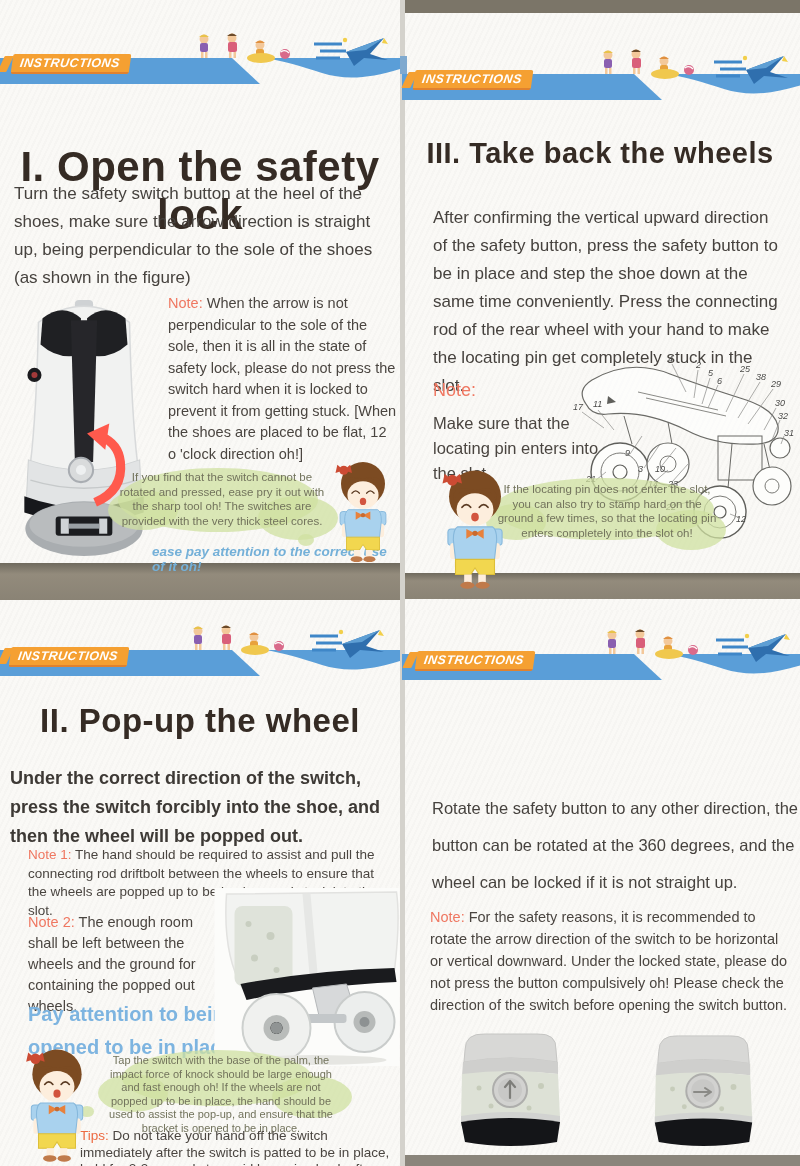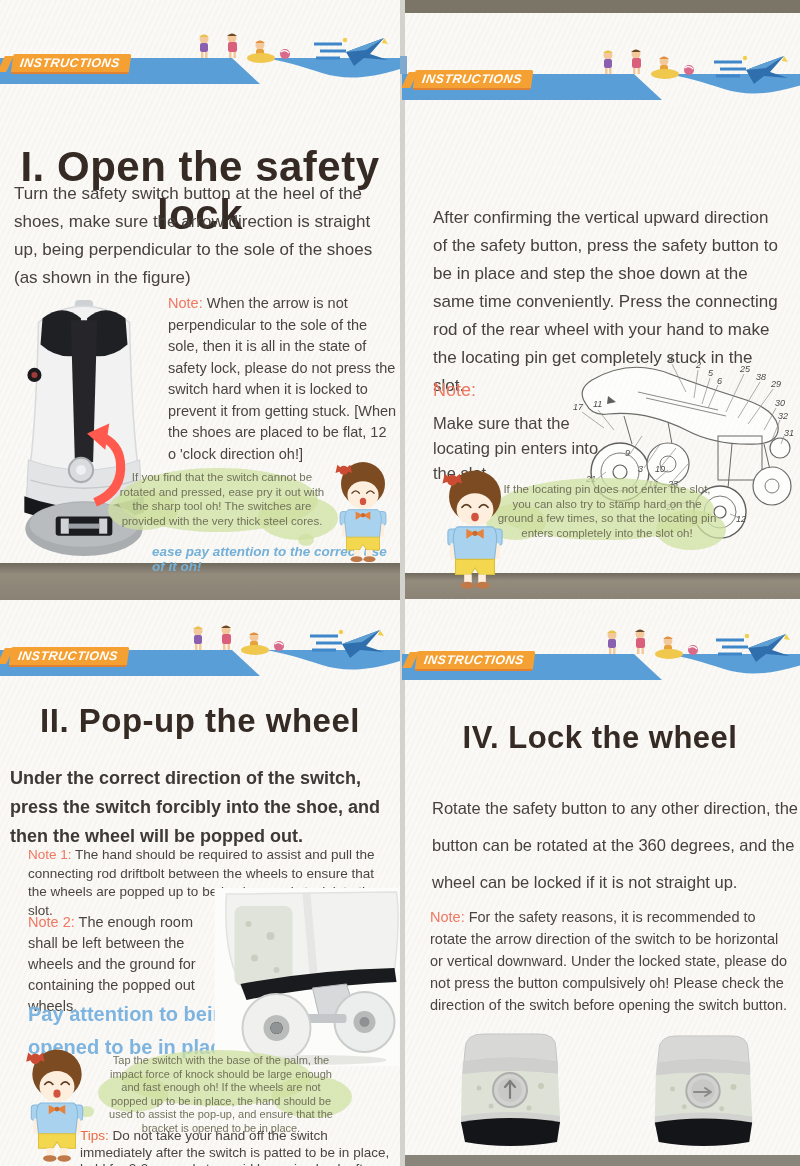--- a/index.html
+++ b/index.html
@@ -228,20 +228,21 @@
     </svg>
   <svg class="kids-svg" style="left:592px;top:48px;">
       <use href="#kids"></use>
     </svg>
   <svg class="plane-svg" style="left:712px;top:52px;">
       <use href="#plane"></use>
     </svg>
   <div class="slash" style="left:405px;top:72px;"></div>
   <div class="badge" style="left:414px;top:70px;">INSTRUCTIONS</div>
 
+  <div class="title" style="left:400px;top:137px;width:400px;font-size:29px;">III. Take back the wheels</div>
   <div class="body-text" style="left:433px;top:204px;width:345px;font-size:17px;line-height:28px;">After confirming the vertical upward direction of the safety button, press the safety button to be in place and step the shoe down at the same time conveniently. Press the connecting rod of the rear wheel with your hand to make the locating pin get completely stuck in the slot.</div>
 
   <div class="note" style="left:433px;top:378px;width:190px;font-size:16.5px;line-height:25px;">
     <p><span class="nl" style="display:block;margin-bottom:8px;font-size:18px;">Note:</span>
     <span>Make sure that the locating pin enters into the slot.</span></p>
   </div>
 
   <div class="img-box" style="left:568px;top:352px;width:228px;height:198px;">
     <svg style="position:absolute;left:0;top:0;width:228px;height:198px;">
         <use href="#skate-diagram"></use>
@@ -333,21 +334,20 @@
     </svg>
   <svg class="kids-svg" style="left:596px;top:628px;">
       <use href="#kids"></use>
     </svg>
   <svg class="plane-svg" style="left:714px;top:630px;">
       <use href="#plane"></use>
     </svg>
   <div class="slash" style="left:406px;top:652px;"></div>
   <div class="badge" style="left:416px;top:651px;">INSTRUCTIONS</div>
 
-  <div class="title" style="left:400px;top:720px;width:400px;font-size:31px;">IV. Lock the wheel</div>
   <div class="body-text" style="left:432px;top:790px;width:370px;font-size:16.5px;line-height:37px;">Rotate the safety button to any other direction, the button can be rotated at the 360 degrees, and the wheel can be locked if it is not straight up.</div>
 
   <div class="note" style="left:430px;top:906px;width:362px;font-size:14.5px;line-height:22px;">
     <p><span class="nl">Note:</span>
     <span>For the safety reasons, it is recommended to rotate the arrow direction of the switch to be horizontal or vertical downward. Under the locked state, please do not press the button compulsively oh! Please check the direction of the switch before opening the switch button.</span></p>
   </div>
 
   <div class="img-box" style="left:445px;top:1028px;width:130px;height:120px;">
     <svg style="position:absolute;left:0;top:0;width:130px;height:120px;">
         <use href="#heel-block"></use>

